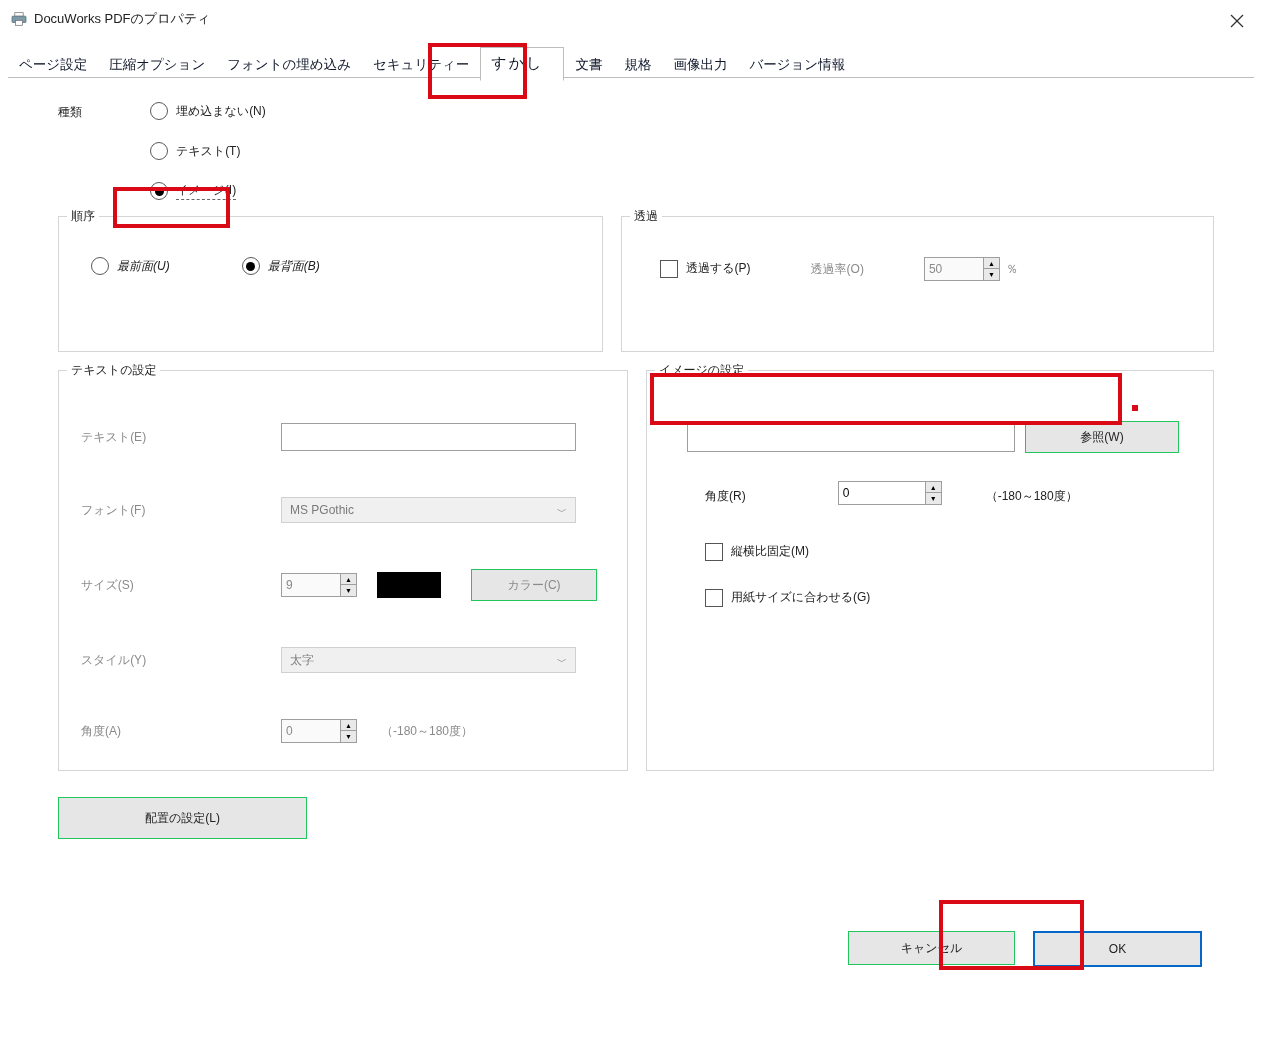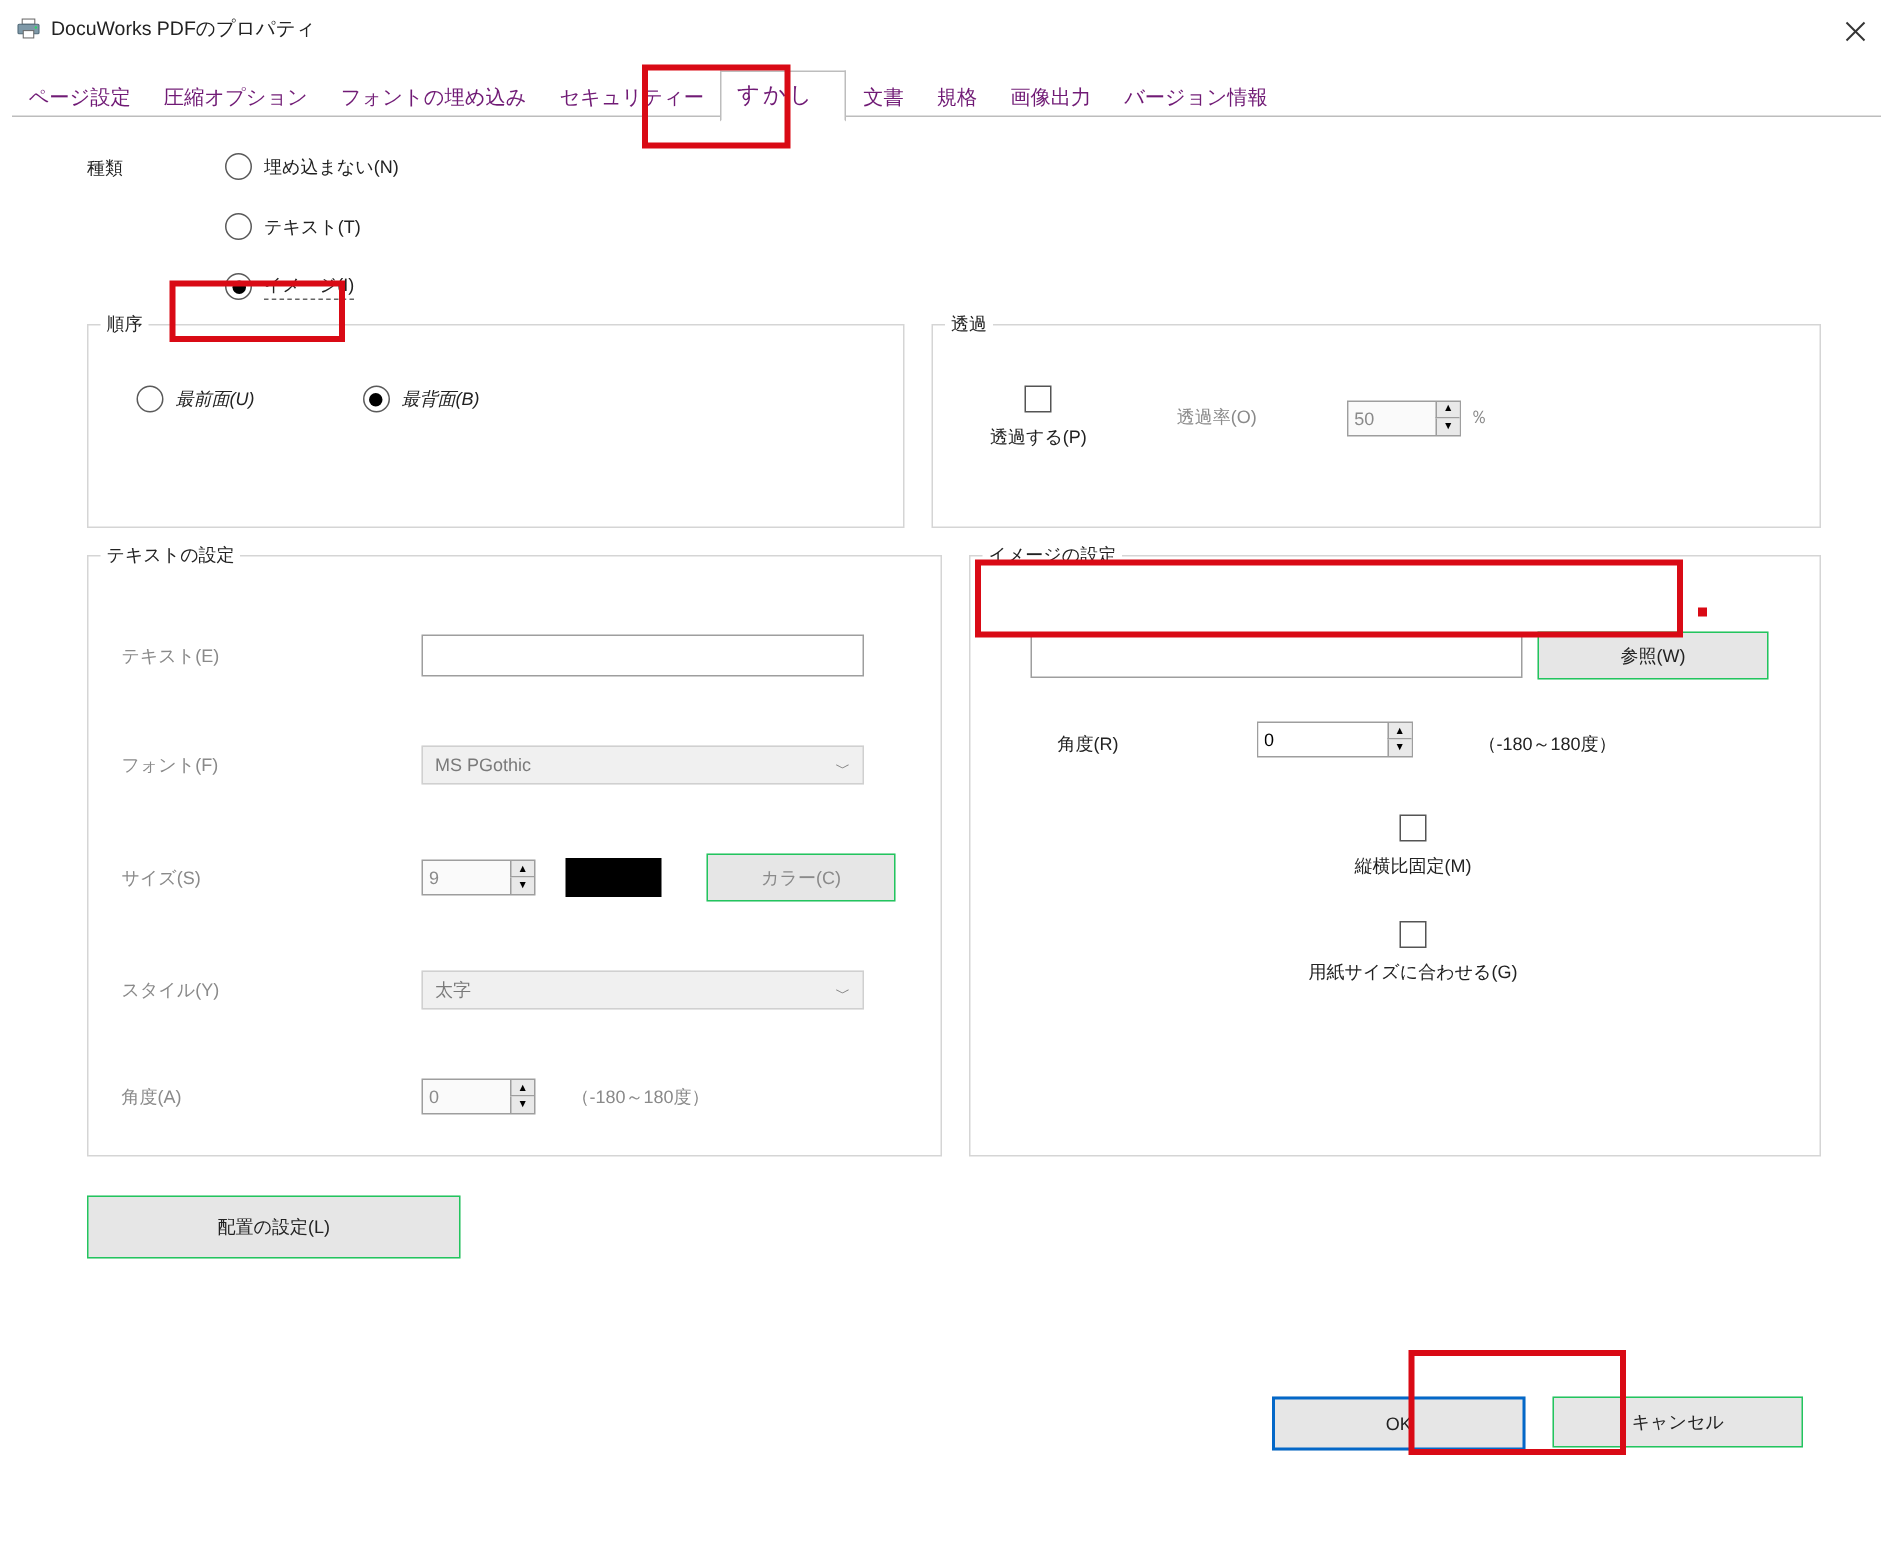--- a/index.html
+++ b/index.html
@@ -5,42 +5,42 @@
   html, body { margin:0; padding:0; font-family: 'Yu Gothic UI', 'Meiryo', 'MS PGothic', sans-serif; font-size:12px; color:#222; background:#fff; }
   .window { width:1262px; height:1045px; position:relative; background:#fff; box-sizing:border-box; }
   
   .titlebar { height:38px; display:flex; align-items:center; padding:0 10px; }
   .titlebar .icon { width:18px; height:14px; display:inline-flex; align-items:center; justify-content:center; margin-right:6px; }
   .titlebar .title { font-size:13px; }
   .titlebar .close { position:absolute; right:14px; top:10px; width:22px; height:22px; display:flex; align-items:center; justify-content:center; font-size:18px; color:#333; }
   
   .tabs-wrap { position:relative; margin:8px 8px 0 8px; }
   .tabs { display:flex; align-items:flex-end; position:relative; z-index:2; }
-  .tab { padding:6px 10px 7px 10px; border:1px solid transparent; border-bottom:none; font-size:13.5px; color:#701a75; background:transparent; position:relative; top:1px; white-space:nowrap; cursor:pointer; }
+  .tab { padding:6px 10px 7px 10px; border:1px solid transparent; border-bottom:none; font-size:13.5px; color:#0f172a; background:transparent; position:relative; top:1px; white-space:nowrap; cursor:pointer; }
   .tab.active { border:1px solid #bdbdbd; border-bottom:1px solid #fff; background:#fff; }
   .tab-underline { position:absolute; left:0; right:0; top:31px; height:1px; background:#bdbdbd; z-index:1; }
   
   .content { border:0; margin:2px 8px 8px 8px; padding:20px 40px 10px 50px; position:relative; }
   .row { display:flex; }
   .lbl { font-size:12px; color:#222; }
   .disabled { color:#8a8a8a !important; }
   
   .radio-group { display:flex; flex-direction:column; gap:22px; margin-left:68px; }
   .radio-item { display:flex; align-items:center; gap:8px; font-size:12px; }
   .radio-outer { width:18px; height:18px; border:1.5px solid #5a5a5a; border-radius:50%; box-sizing:border-box; display:flex; align-items:center; justify-content:center; background:#fff; }
   .radio-inner { width:9px; height:9px; border-radius:50%; background:#000; display:none; }
   .radio-item.checked .radio-inner { display:block; }
   
   .panels { display:flex; gap:18px; margin-top:32px; }
   .col-left { flex:0 0 545px; box-sizing:border-box; }
   .col-right { flex:1; box-sizing:border-box; }
   .fs { border:1px solid #d5d5d5; position:relative; padding:22px 22px 22px 22px; }
   .fs-title { position:absolute; top:-9px; left:8px; background:#fff; padding:0 4px; font-size:12px; color:#222; }
   
-  .cb { display:flex; align-items:center; gap:8px; font-size:12px;flex-direction:column; }
+  .cb { display:flex; align-items:flex-start; gap:8px; font-size:12px; }
   .cb-box { width:16px; height:16px; border:1px solid #555; background:#fff; }
   
   .spin { display:inline-flex; border:1px solid #9e9e9e; height:22px; background:#fff; }
   .spin input { border:none; width:50px; padding:2px 4px; font-size:12px; outline:none; }
   .spin .arrows { display:flex; flex-direction:column; }
   .spin .arrows button { width:16px; height:11px; border:0; border-left:1px solid #9e9e9e; background:#e9e9e9; font-size:7px; line-height:7px; padding:0; cursor:pointer; display:flex; align-items:center; justify-content:center; }
   .spin .arrows button:first-child { border-bottom:1px solid #9e9e9e; }
   
   .txt { border:1px solid #9e9e9e; height:28px; padding:2px 6px; font-size:12px; box-sizing:border-box; background:#fff; }
   .txt.disabled { background:#fff; color:#888; }
@@ -269,21 +269,21 @@
 
     <div style="margin-top:26px;">
       <div class="btn btn-wide">
           <span>配置の設定(L)</span>
         </div>
     </div>
 
   </div>
 
   <div class="footer">
+    <div class="btn btn-footer">
+        <span>キャンセル</span>
+      </div>
     <div class="btn btn-footer btn-ok-border">
         <span>OK</span>
       </div>
-    <div class="btn btn-footer">
-        <span>キャンセル</span>
-      </div>
   </div>
 
 </div>
 
 </body></html>

